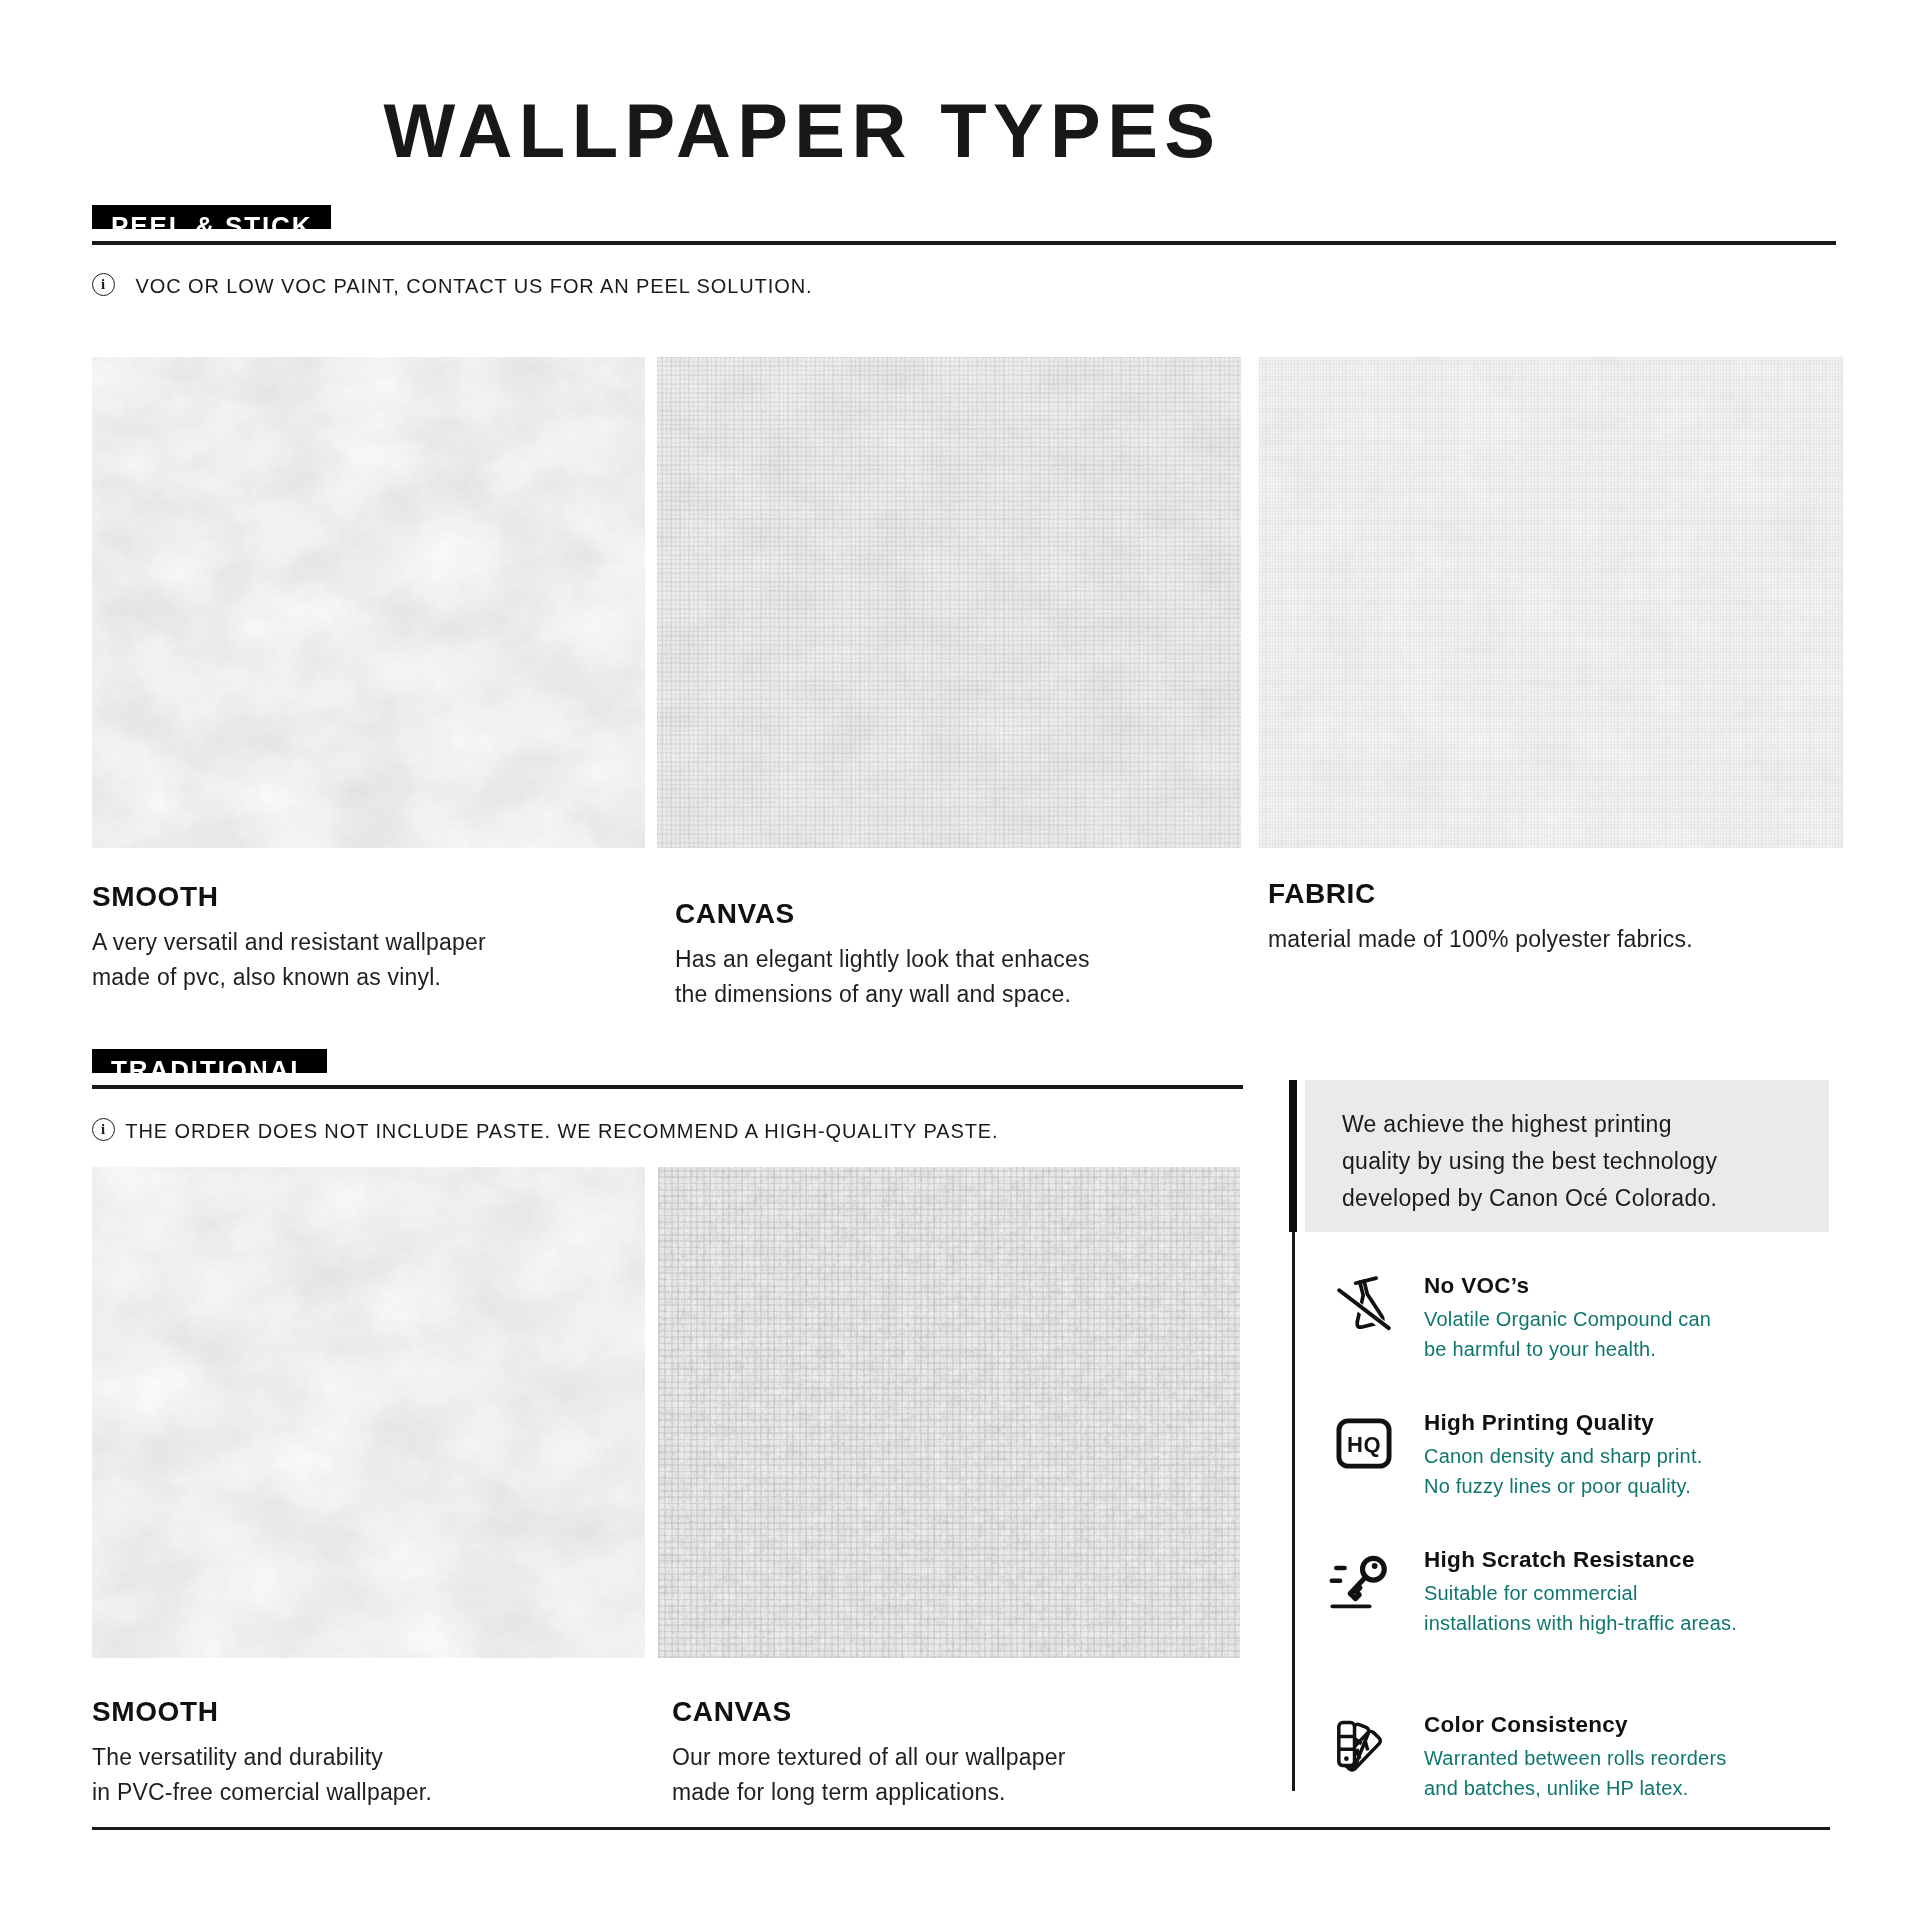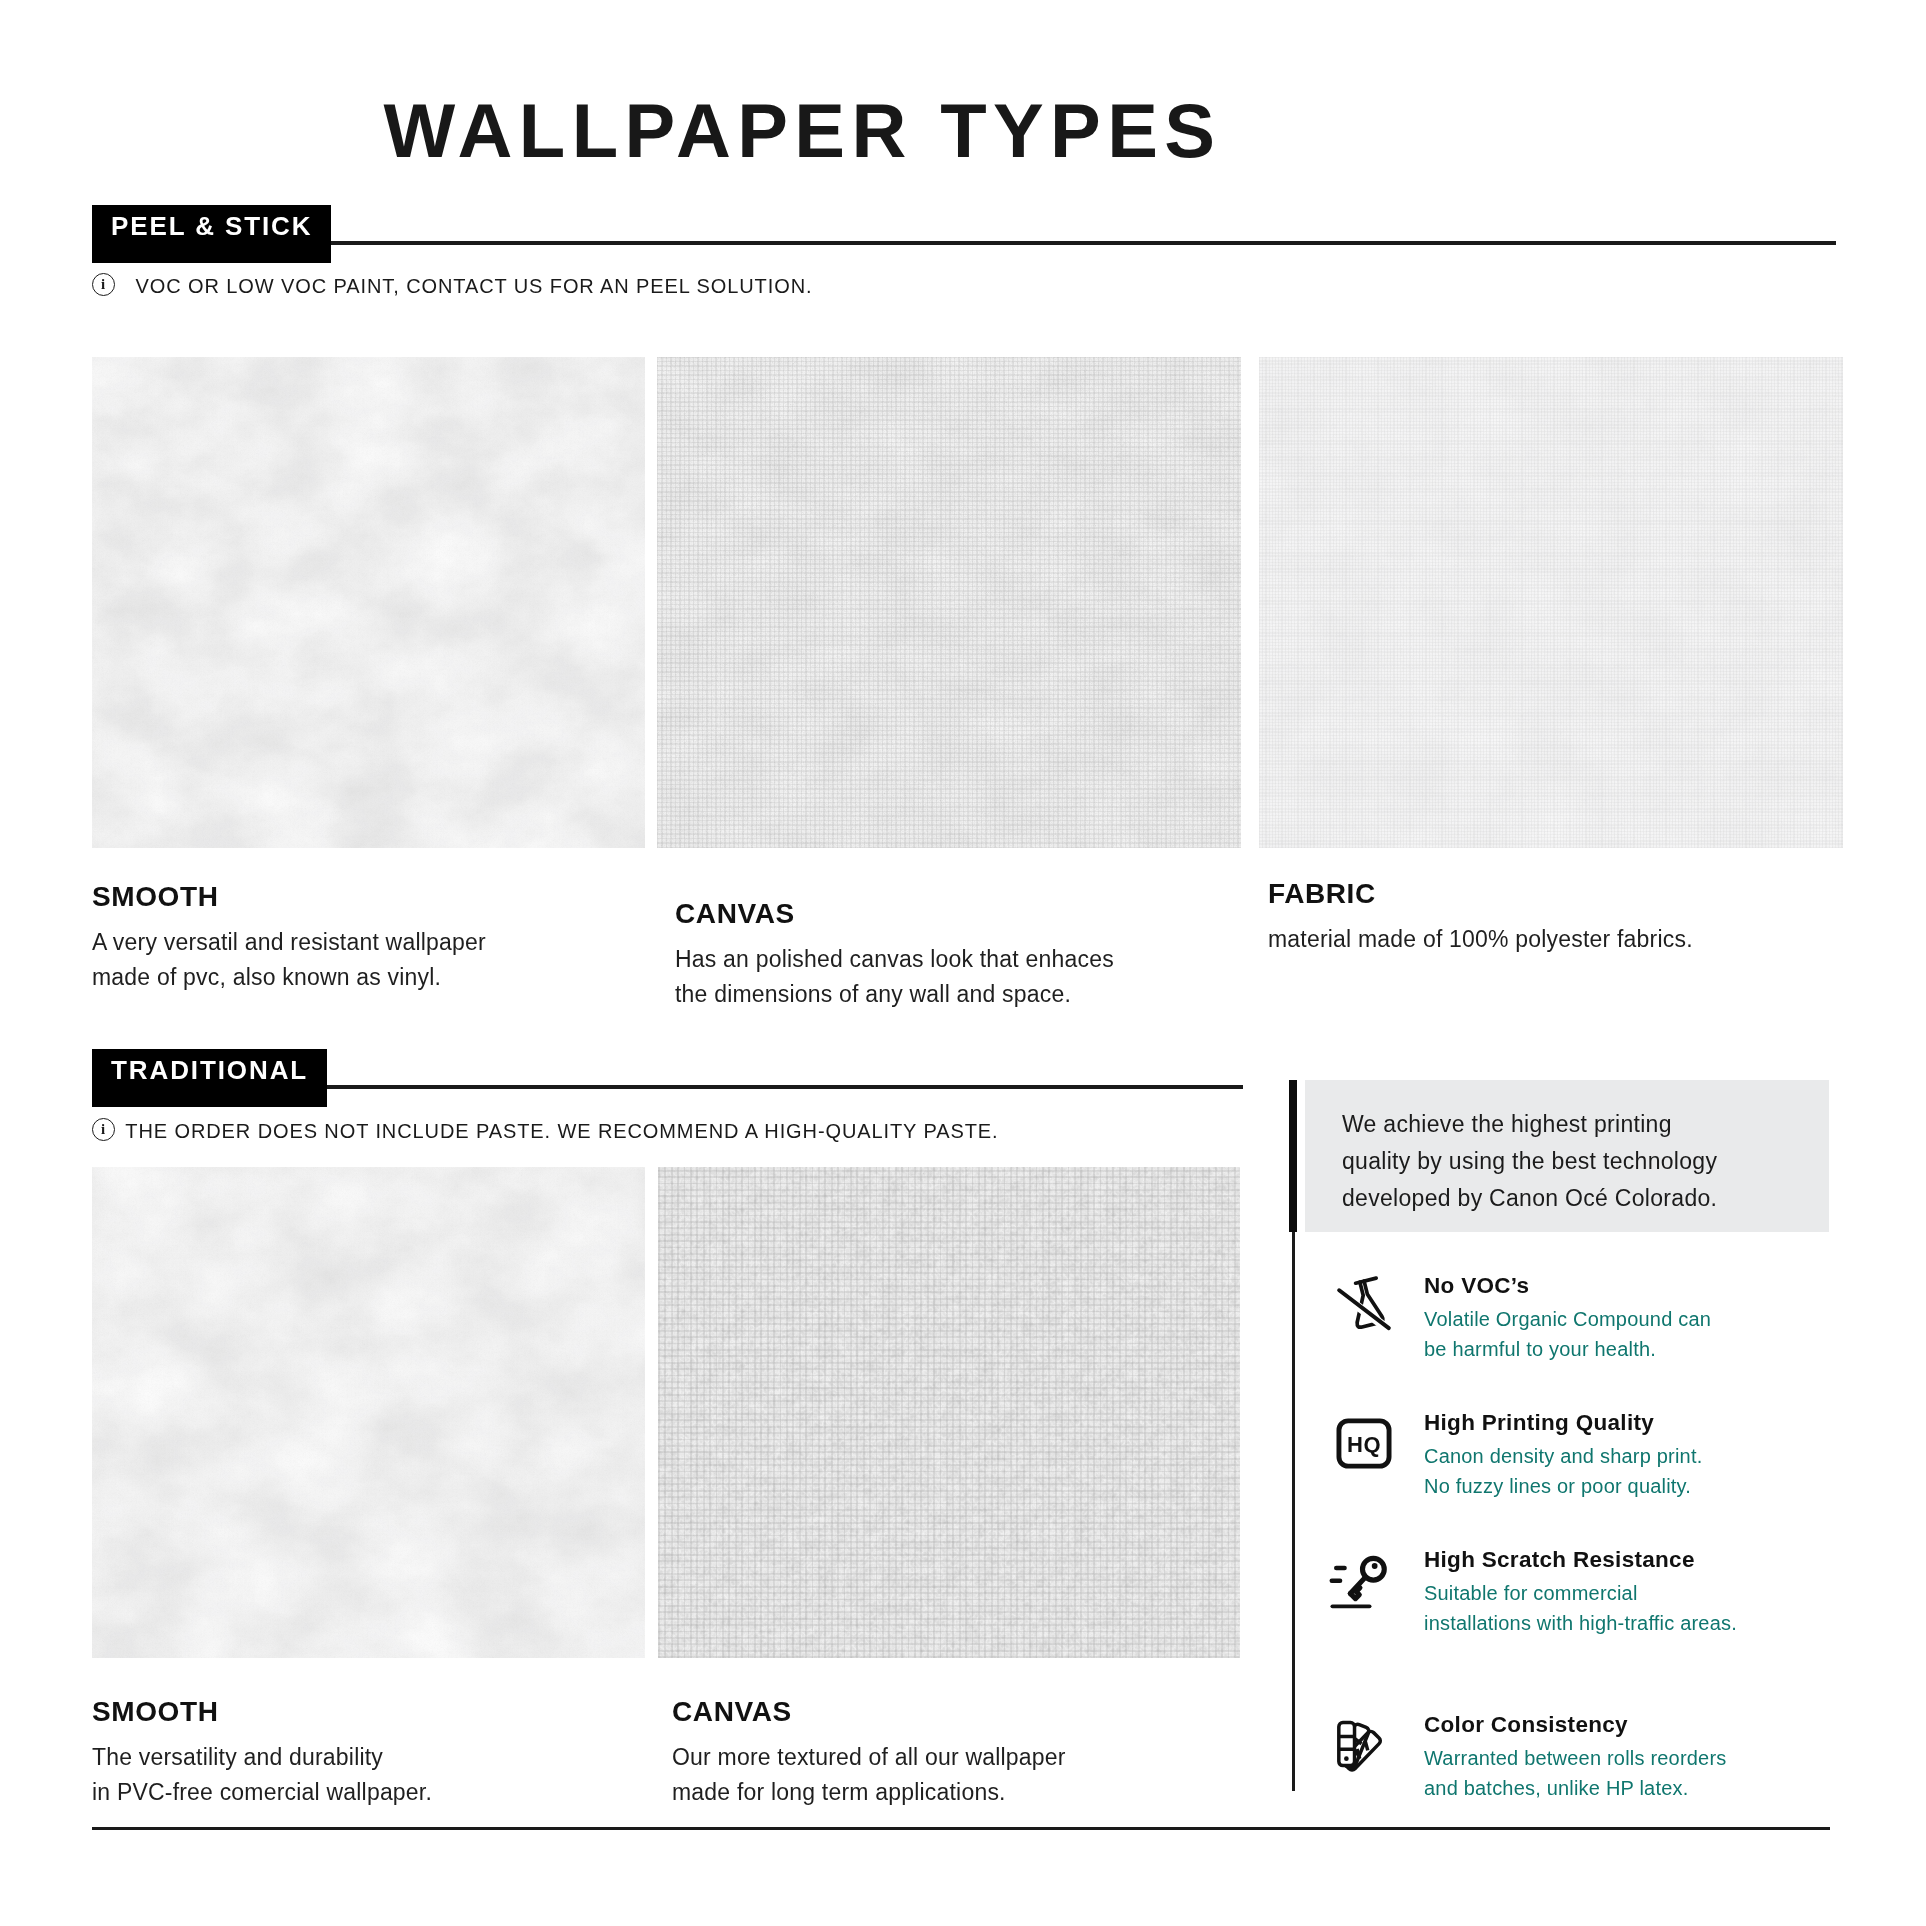--- a/index.html
+++ b/index.html
@@ -1,21 +1,21 @@
 <!DOCTYPE html>
 <html style="font-size:10.3px"><head>
 <meta charset="utf-8">
 <style>
   html,body{margin:0;padding:0}
   body{width:1926px;height:1926px;background:#ffffff;position:relative;overflow:hidden;
        font-family:"Liberation Sans",sans-serif;color:#161616;}
   .abs{position:absolute}
   .title{font-size:76px;font-weight:700;letter-spacing:6.4px;text-align:center;color:#181818;white-space:nowrap}
   .badge{background:#000;color:#fff;font-size:26px;font-weight:600;letter-spacing:1.9px;
-         height:58px;line-height:43px;padding:0 19px;display:inline-block;white-space:nowrap}
+         height:24px;line-height:43px;padding:0 19px;display:inline-block;white-space:nowrap}
   .rule{background:#1a1a1a}
   .note{display:flex;gap:10.3px;font-size:20px;letter-spacing:0.9px;line-height:32px;color:#1a1a1a;white-space:nowrap}
   .iicon{flex:0 0 auto;width:23px;height:23px;border:1.9px solid #1a1a1a;border-radius:50%;
          box-sizing:border-box;text-align:center;font:600 14.8px/20px "Liberation Serif",serif;margin-top:3.2px}
   .note .l2{padding-left:10.3px}
   .swatch{position:absolute;overflow:hidden}
   .swatch svg{position:absolute;left:0;top:0;width:100%;height:100%}
   .slabel{font-size:28px;font-weight:600;letter-spacing:0.6px;color:#111}
   .sdesc{font-size:23px;font-weight:300;line-height:35px;letter-spacing:0.2px;color:#1f1f1f;margin-top:11.6px;white-space:nowrap}
   .graybox{background:#e9eaeb;box-sizing:border-box;padding:26px 0 0 37px;
@@ -98,21 +98,21 @@
 <div class="abs" style="left:92px;top:881px">
   <div class="slabel">SMOOTH</div>
   <div class="sdesc">
     <div>A very versatil and resistant wallpaper</div>
     <div>made of pvc, also known as vinyl.</div>
   </div>
 </div>
 <div class="abs" style="left:675px;top:898px">
   <div class="slabel">CANVAS</div>
   <div class="sdesc">
-    <div>Has an polished canvas look that enhaces</div>
+    <div>Has an elegant lightly look that enhaces</div>
     <div>the dimensions of any wall and space.</div>
   </div>
 </div>
 <div class="abs" style="left:1268px;top:878px">
   <div class="slabel">FABRIC</div>
   <div class="sdesc">
     <div>material made of 100% polyester fabrics.</div>
   </div>
 </div>
 

